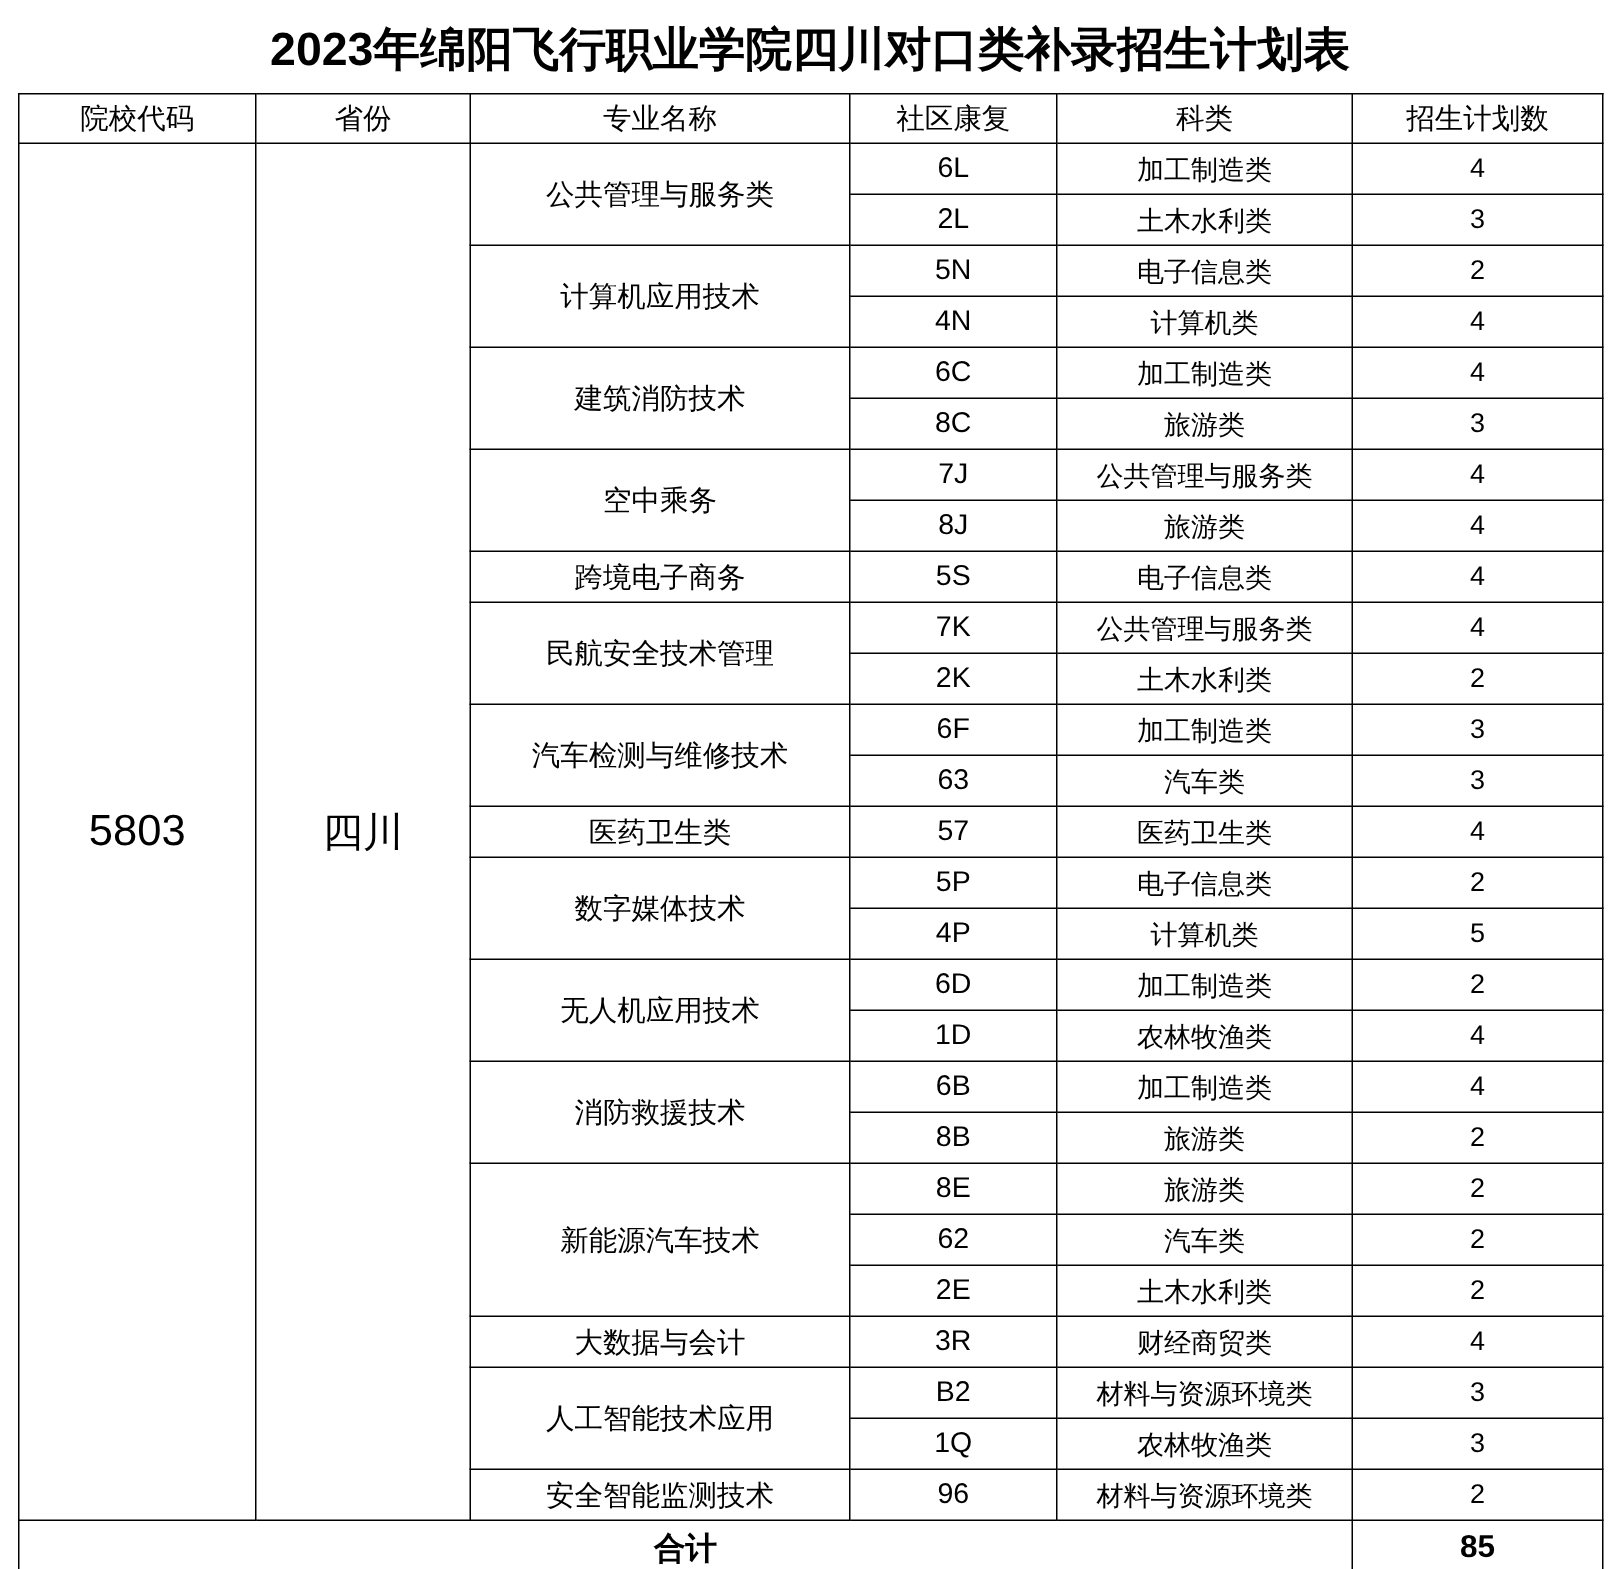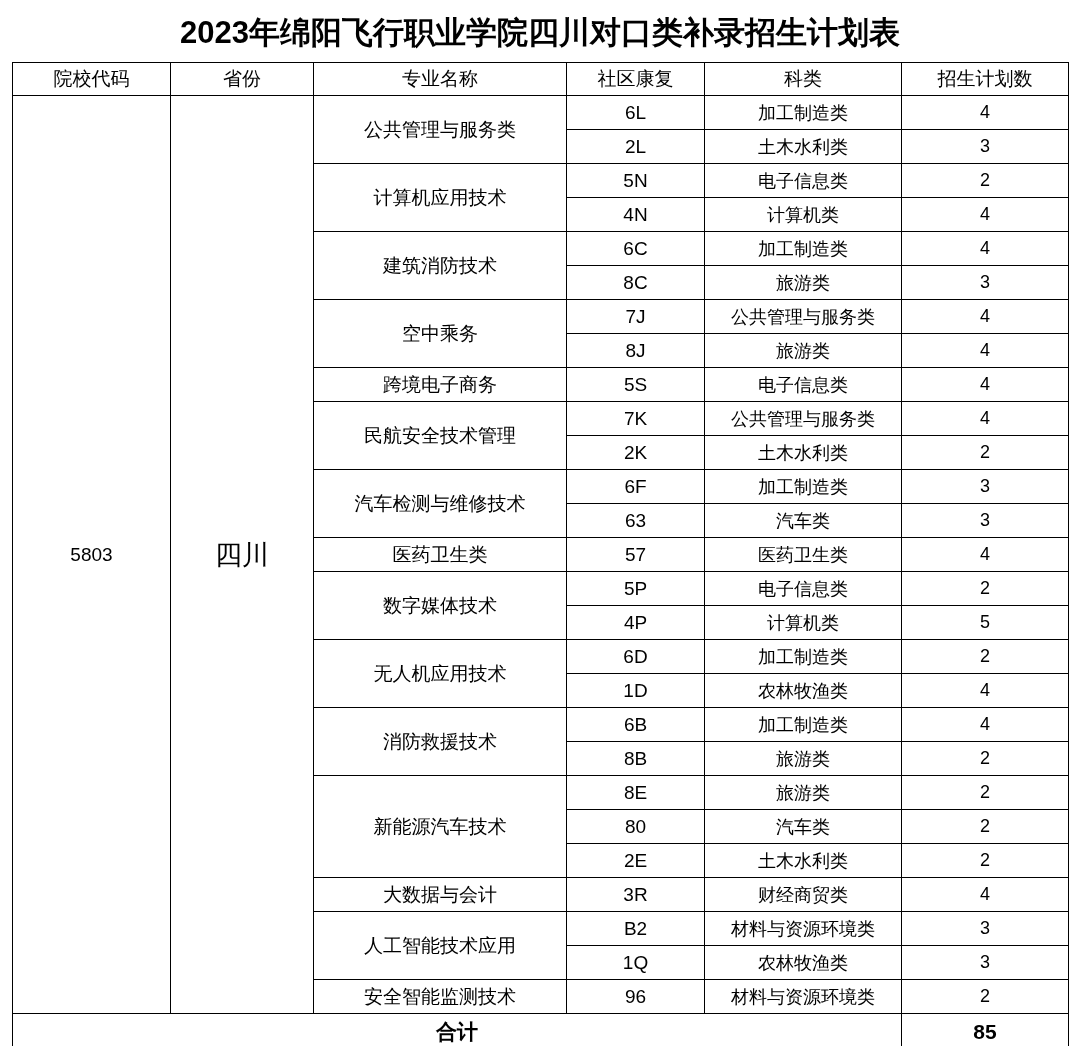--- a/index.html
+++ b/index.html
@@ -43,21 +43,21 @@
   thead th {
     height: 32px;
     font-size: 19px;
     font-weight: bold;
   }
   tbody td {
     height: 33px;
     font-size: 18px;
   }
   td.code-cell {
-    font-size: 19px;
+    font-size: 29px;
   }
   td.prov-cell {
     font-size: 27px;
   }
   td.major {
     font-size: 19px;
   }
   td.pcode {
     font-size: 19px;
   }
@@ -220,21 +220,21 @@
           <td class="kelei">旅游类</td>
           <td class="num">2</td>
         </tr>
         <tr>
           <td class="major" rowspan="3">新能源汽车技术</td>
           <td class="pcode">8E</td>
           <td class="kelei">旅游类</td>
           <td class="num">2</td>
         </tr>
         <tr>
-          <td class="pcode">80</td>
+          <td class="pcode">62</td>
           <td class="kelei">汽车类</td>
           <td class="num">2</td>
         </tr>
         <tr>
           <td class="pcode">2E</td>
           <td class="kelei">土木水利类</td>
           <td class="num">2</td>
         </tr>
         <tr>
           <td class="major" rowspan="1">大数据与会计</td>

